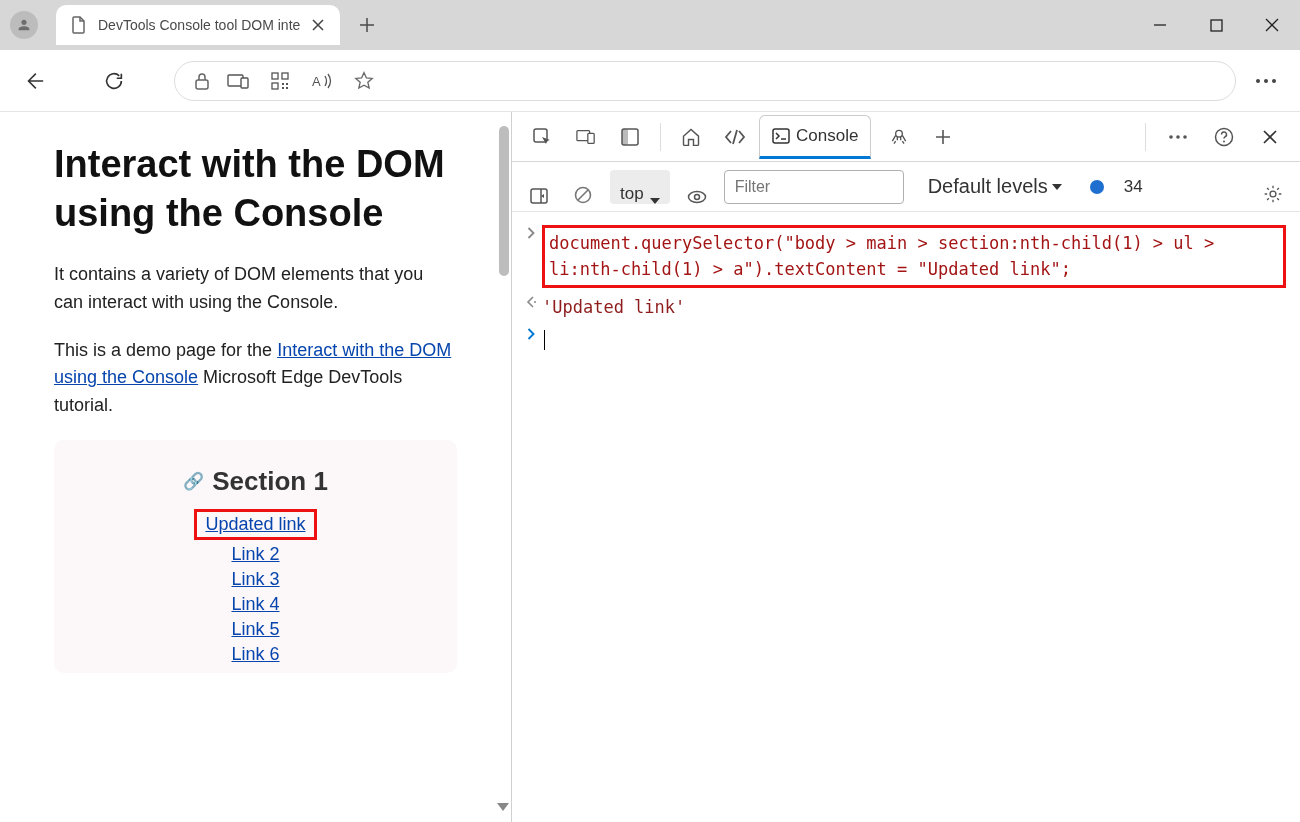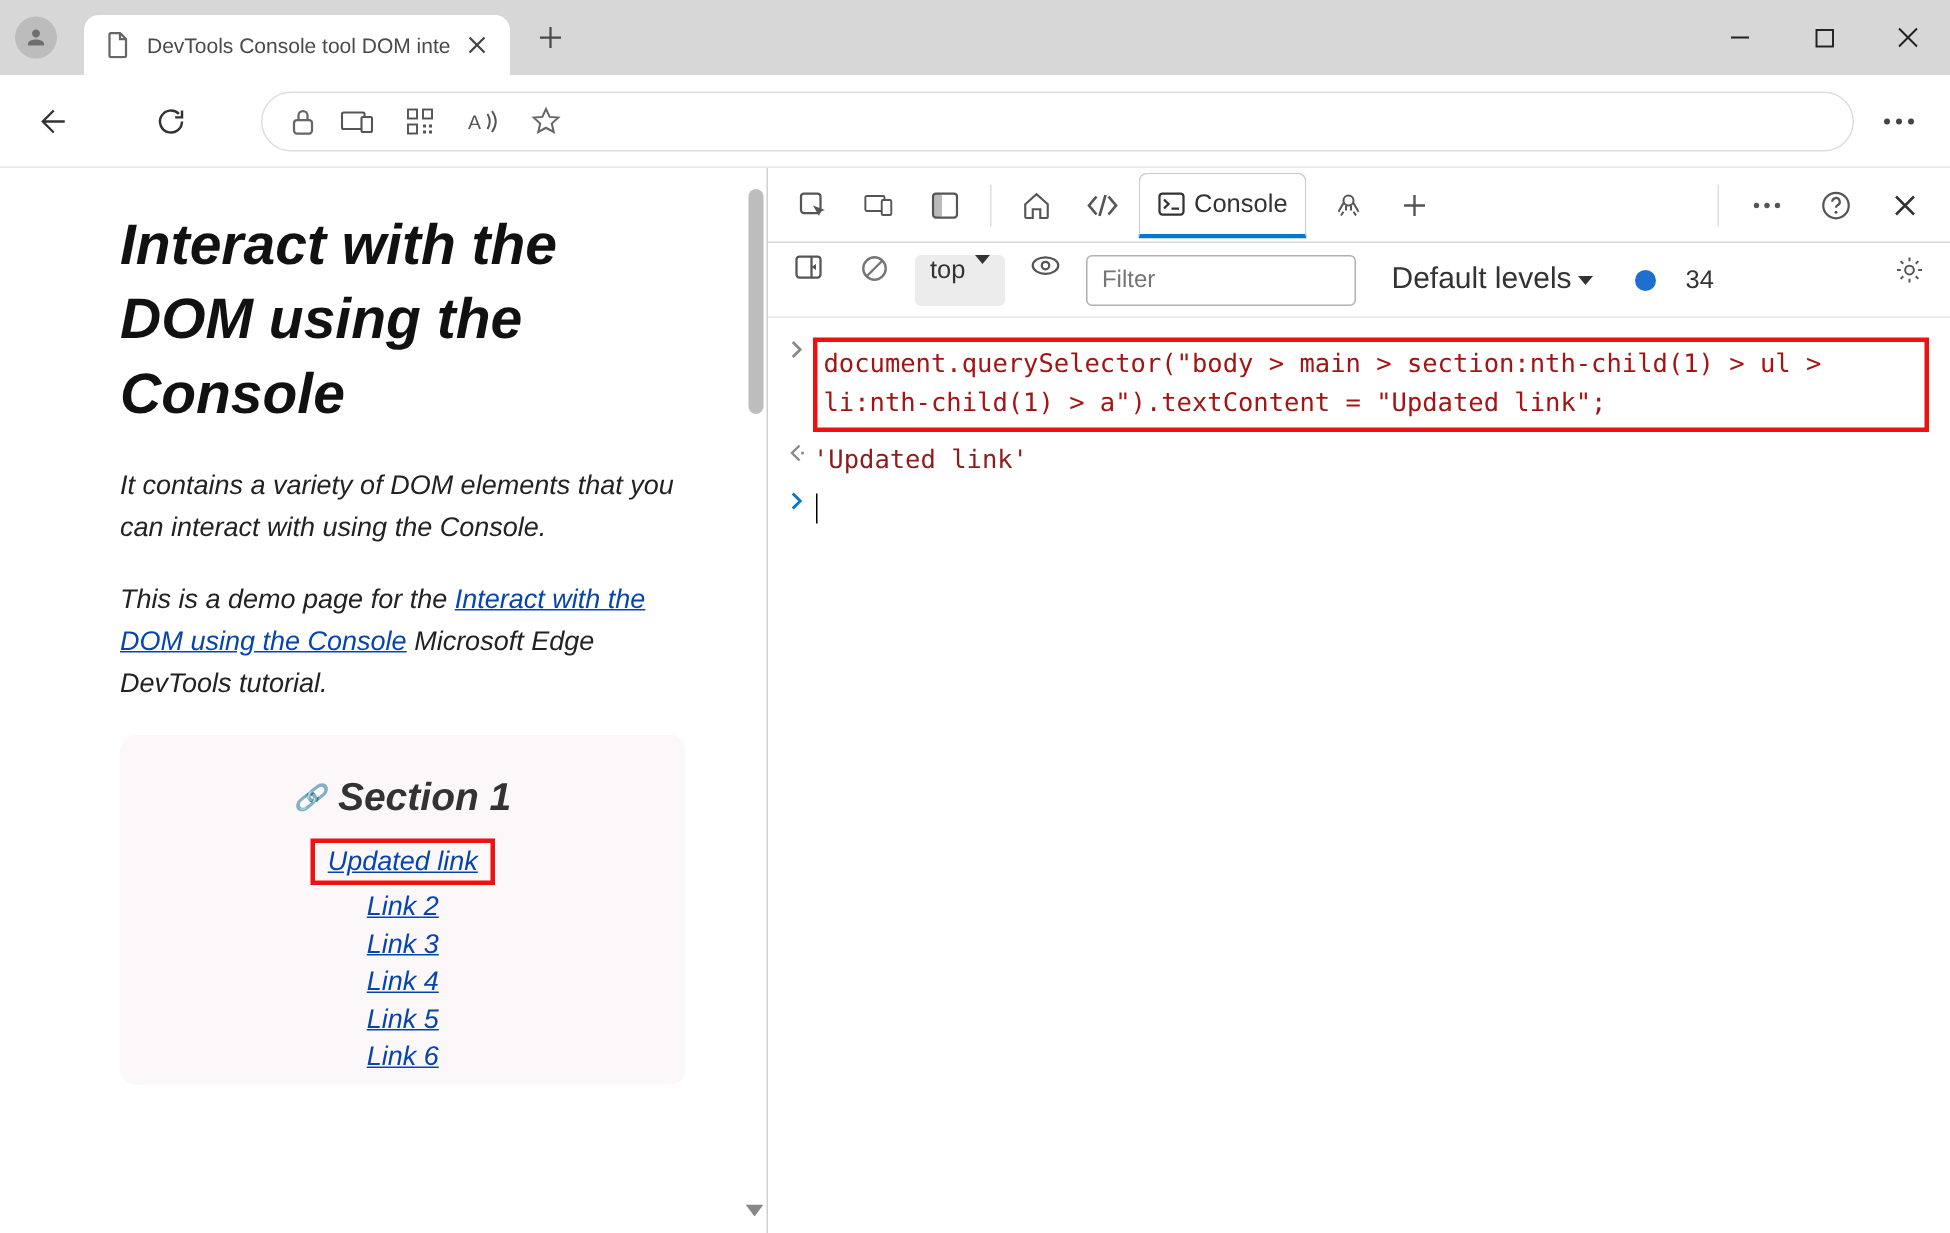--- a/index.html
+++ b/index.html
@@ -1,19 +1,19 @@
 <!DOCTYPE html>
 <html><head>
 <meta charset="utf-8">
 <style>
 * { box-sizing: border-box; margin: 0; padding: 0; }
 body { font-family: "Segoe UI", Arial, sans-serif; font-size: 14px; color: #333; background: #fff; width: 1300px; height: 822px; overflow: hidden; }
 
 
-.titlebar { height: 50px; background: #d7d7d7; display: flex; align-items: flex-end; padding-left: 10px; position: relative; }
+.titlebar { height: 50px; background: #d7d7d7; display: flex; align-items: center; padding-left: 10px; position: relative; }
 .avatar { width: 28px; height: 28px; border-radius: 50%; background: #bcbcbc; display: flex; align-items: center; justify-content: center; align-self: center; margin-right: 18px; }
 .avatar svg { width: 16px; height: 16px; fill: #6e6e6e; }
 .tab { background: #fff; border-radius: 10px 10px 0 0; height: 40px; display: flex; align-items: center; padding: 0 14px 0 14px; max-width: 320px; gap: 10px; }
 .tab-fav { width: 18px; height: 18px; display: flex; align-items: center; justify-content: center; }
 .tab-title { font-size: 14px; color: #4a4a4a; white-space: nowrap; overflow: hidden; text-overflow: ellipsis; max-width: 230px; }
 .tab-close { width: 16px; height: 16px; display: flex; align-items: center; justify-content: center; cursor: pointer; }
 .new-tab { width: 34px; height: 34px; display: flex; align-items: center; justify-content: center; margin-left: 10px; align-self: center; cursor: pointer; }
 .win-controls { position: absolute; right: 0; top: 0; display: flex; height: 50px; }
 .win-btn { width: 56px; display: flex; align-items: center; justify-content: center; cursor: pointer; }
 
@@ -24,21 +24,21 @@
 .addr-url { flex: 1; font-size: 17px; color: #777; white-space: nowrap; overflow: hidden; }
 .addr-url .host { color: #333; }
 .addr-icon { width: 22px; height: 22px; display: flex; align-items: center; justify-content: center; cursor: pointer; }
 .more-btn { width: 40px; height: 40px; display: flex; align-items: center; justify-content: center; cursor: pointer; }
 
 
 .main { display: flex; height: calc(822px - 50px - 62px); }
 
 
 .page-wrap { width: 512px; position: relative; border-right: 1px solid #d0d0d0; }
-.page-content { height: 100%; overflow: hidden; padding: 28px 54px 0 80px; font-style: italic; }
+.page-content { height: 100%; overflow: hidden; padding: 28px 54px 0 54px; }
 .page-content h1 { font-size: 38px; font-weight: 700; line-height: 1.3; margin-bottom: 22px; color: #111; }
 .page-content p { font-size: 18px; line-height: 1.55; margin-bottom: 20px; color: #222; }
 .page-content a { color: #0645ad; text-decoration: underline; }
 .section-box { background: #fcf7f8; border-radius: 10px; padding: 26px 20px 8px; margin-top: 18px; text-align: center; }
 .section-title { font-size: 26px; font-weight: 700; margin-bottom: 12px; display: inline-flex; align-items: center; gap: 8px; }
 .section-title .permalink { color: #aaa; font-size: 17px; }
 .link-list { list-style: none; display: flex; flex-direction: column; gap: 4px; align-items: center; }
 .link-list li a { font-size: 18px; }
 .red-box-link { display:inline-block; border: 3px solid #e11; padding: 2px 8px; }
 .vscrollbar { position: absolute; right: 0; top: 4px; bottom: 4px; width: 16px; }
@@ -48,21 +48,21 @@
 
 .devtools { flex: 1; display: flex; flex-direction: column; background: #fff; }
 .dt-tabs { height: 50px; border-bottom: 1px solid #d7d7d7; display: flex; align-items: center; padding: 0 10px; gap: 4px; }
 .dt-tab-btn { height: 44px; min-width: 40px; display: flex; align-items: center; justify-content: center; cursor: pointer; padding: 0 6px; border-radius: 4px; }
 .dt-sep { width: 1px; height: 28px; background: #ddd; margin: 0 6px; }
 .dt-tab-console { border: 1px solid #ccc; border-bottom: 3px solid #0078d4; border-radius: 6px 6px 0 0; height: 44px; display: flex; align-items: center; gap: 6px; padding: 0 12px; cursor: pointer; }
 .dt-tab-console span.label { font-size: 17px; }
 .dt-right { margin-left: auto; display: flex; align-items: center; gap: 6px; }
 
 .dt-filterbar { height: 50px; border-bottom: 1px solid #e5e5e5; display: flex; align-items: center; padding: 0 10px; gap: 10px; }
-.dt-fb-btn { height: 34px; min-width: 34px; display: flex; align-items: flex-start; justify-content: center; cursor: pointer; border-radius: 4px; }
+.dt-fb-btn { height: 34px; min-width: 34px; display: flex; align-items: flex-end; justify-content: center; cursor: pointer; border-radius: 4px; }
 .dt-dropdown { background: #ececec; padding: 0 10px; gap: 6px; }
 .dt-filterinput { height: 34px; border: 1px solid #b0b0b0; border-radius: 4px; padding: 0 10px; font-size: 16px; color: #ec4899; width: 180px; }
 .dt-levels { font-size: 20px; color: #333; display: flex; align-items: center; gap: 4px; cursor: pointer; margin-left: 14px; }
 .dt-issues { display: flex; align-items: center; gap: 20px; color: #333; font-size: 17px; margin-left: 18px; cursor: pointer; }
 .dt-issues-dot { width: 14px; height: 14px; border-radius: 50%; background: #1f6fd0; }
 
 .dt-console { flex: 1; font-family: Consolas, monospace; font-size: 17px; padding: 10px 14px 0 8px; }
 .dt-row { display: flex; padding: 3px 0; align-items: flex-start; }
 .dt-gutter { width: 22px; display: flex; justify-content: center; padding-top: 2px; color: #888; flex-shrink: 0; font-size: 14px; }
 .dt-code { flex: 1; line-height: 1.55; }

